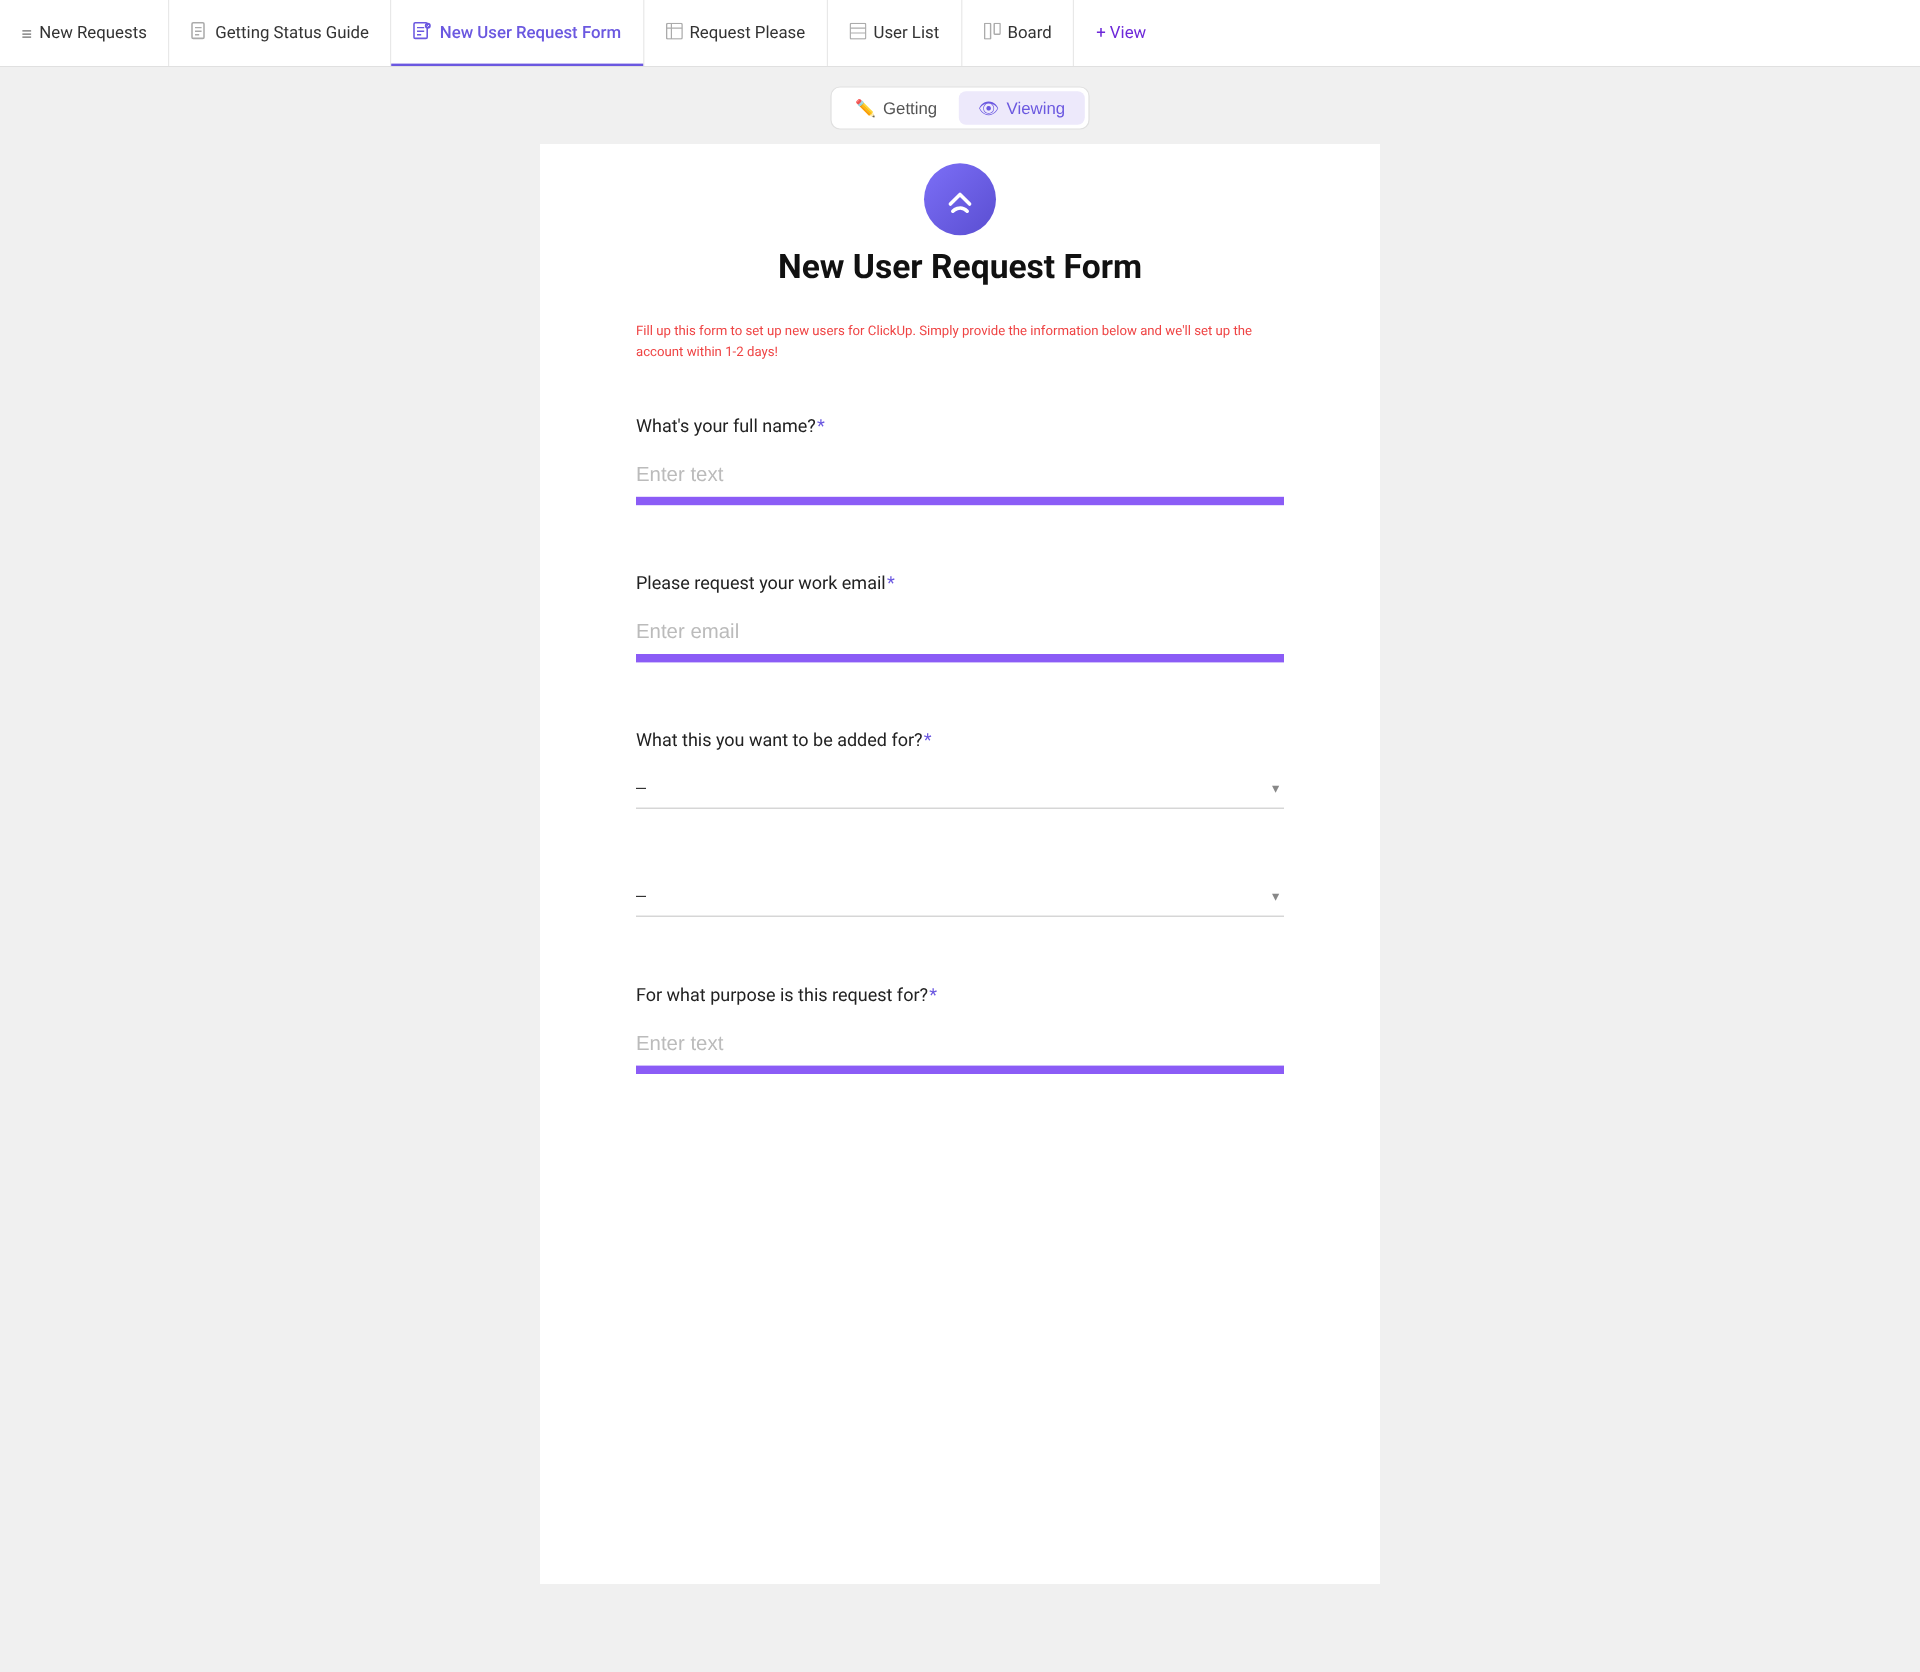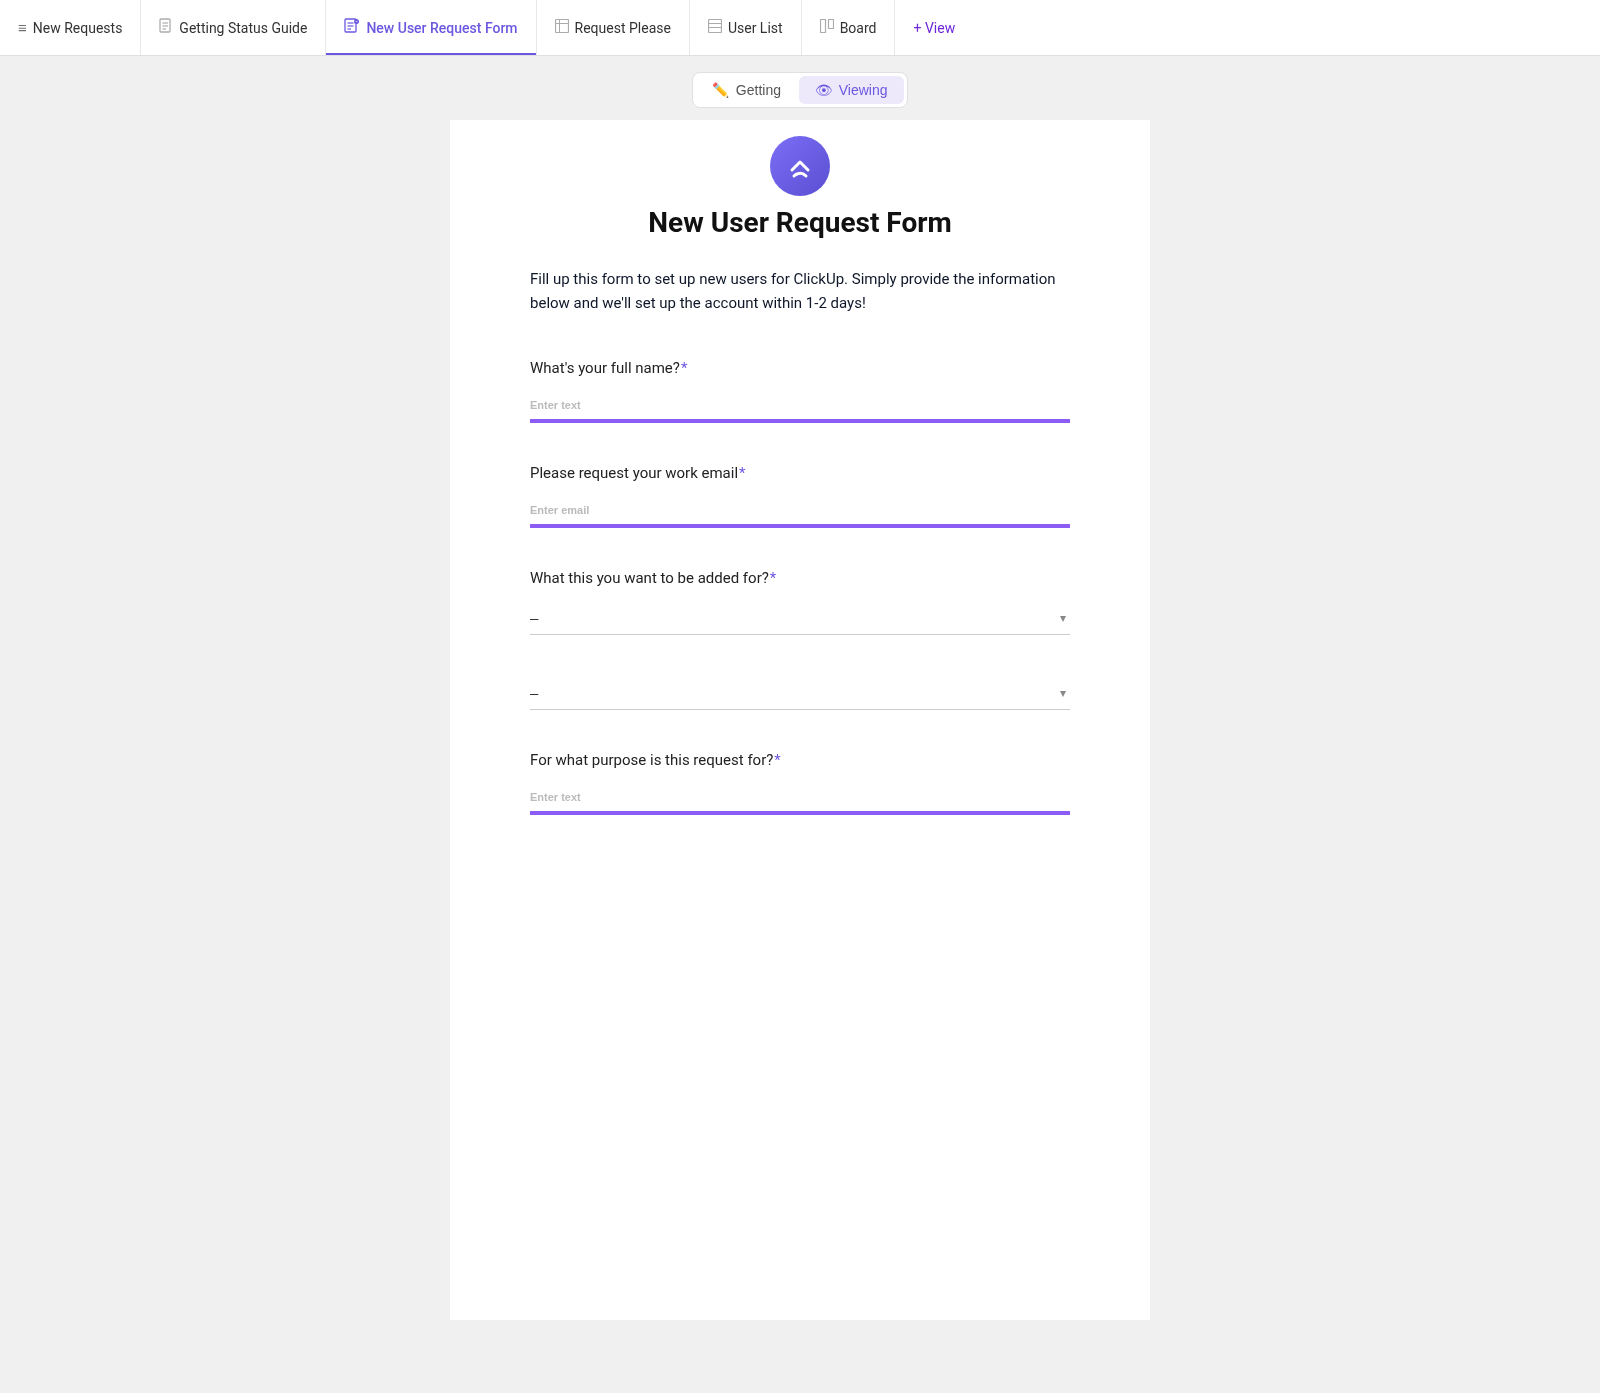--- a/index.html
+++ b/index.html
@@ -152,53 +152,52 @@
 
     .form-title {
       font-size: 28px;
       font-weight: 700;
       color: #111;
       text-align: center;
       margin-bottom: 28px;
     }
 
     .form-description {
-      font-size: 15px;
-      color: #0f172a;
+      font-size: 11px;
+      color: #ef4444;
       line-height: 1.6;
       margin-bottom: 44px;
     }
 
     
     .form-field {
-      margin-bottom: 41px;
+      margin-bottom: 56px;
     }
 
     .field-label {
       font-size: 15px;
       color: #222;
       margin-bottom: 14px;
       display: block;
     }
 
     .field-label .required {
       color: #6b58e0;
       margin-left: 1px;
     }
 
     .field-input {
       width: 100%;
       border: none;
-      border-bottom: 4px solid #8b5cf6;
+      border-bottom: 7px solid #8b5cf6;
       padding: 8px 0;
-      font-size: 11px;
+      font-size: 17px;
       color: #aaa;
       outline: none;
       background: transparent;
-      font-weight: bold;
     }
 
     .field-input::placeholder {
       color: #bbb;
     }
 
     .field-select-wrapper {
       position: relative;
       width: 100%;
     }

